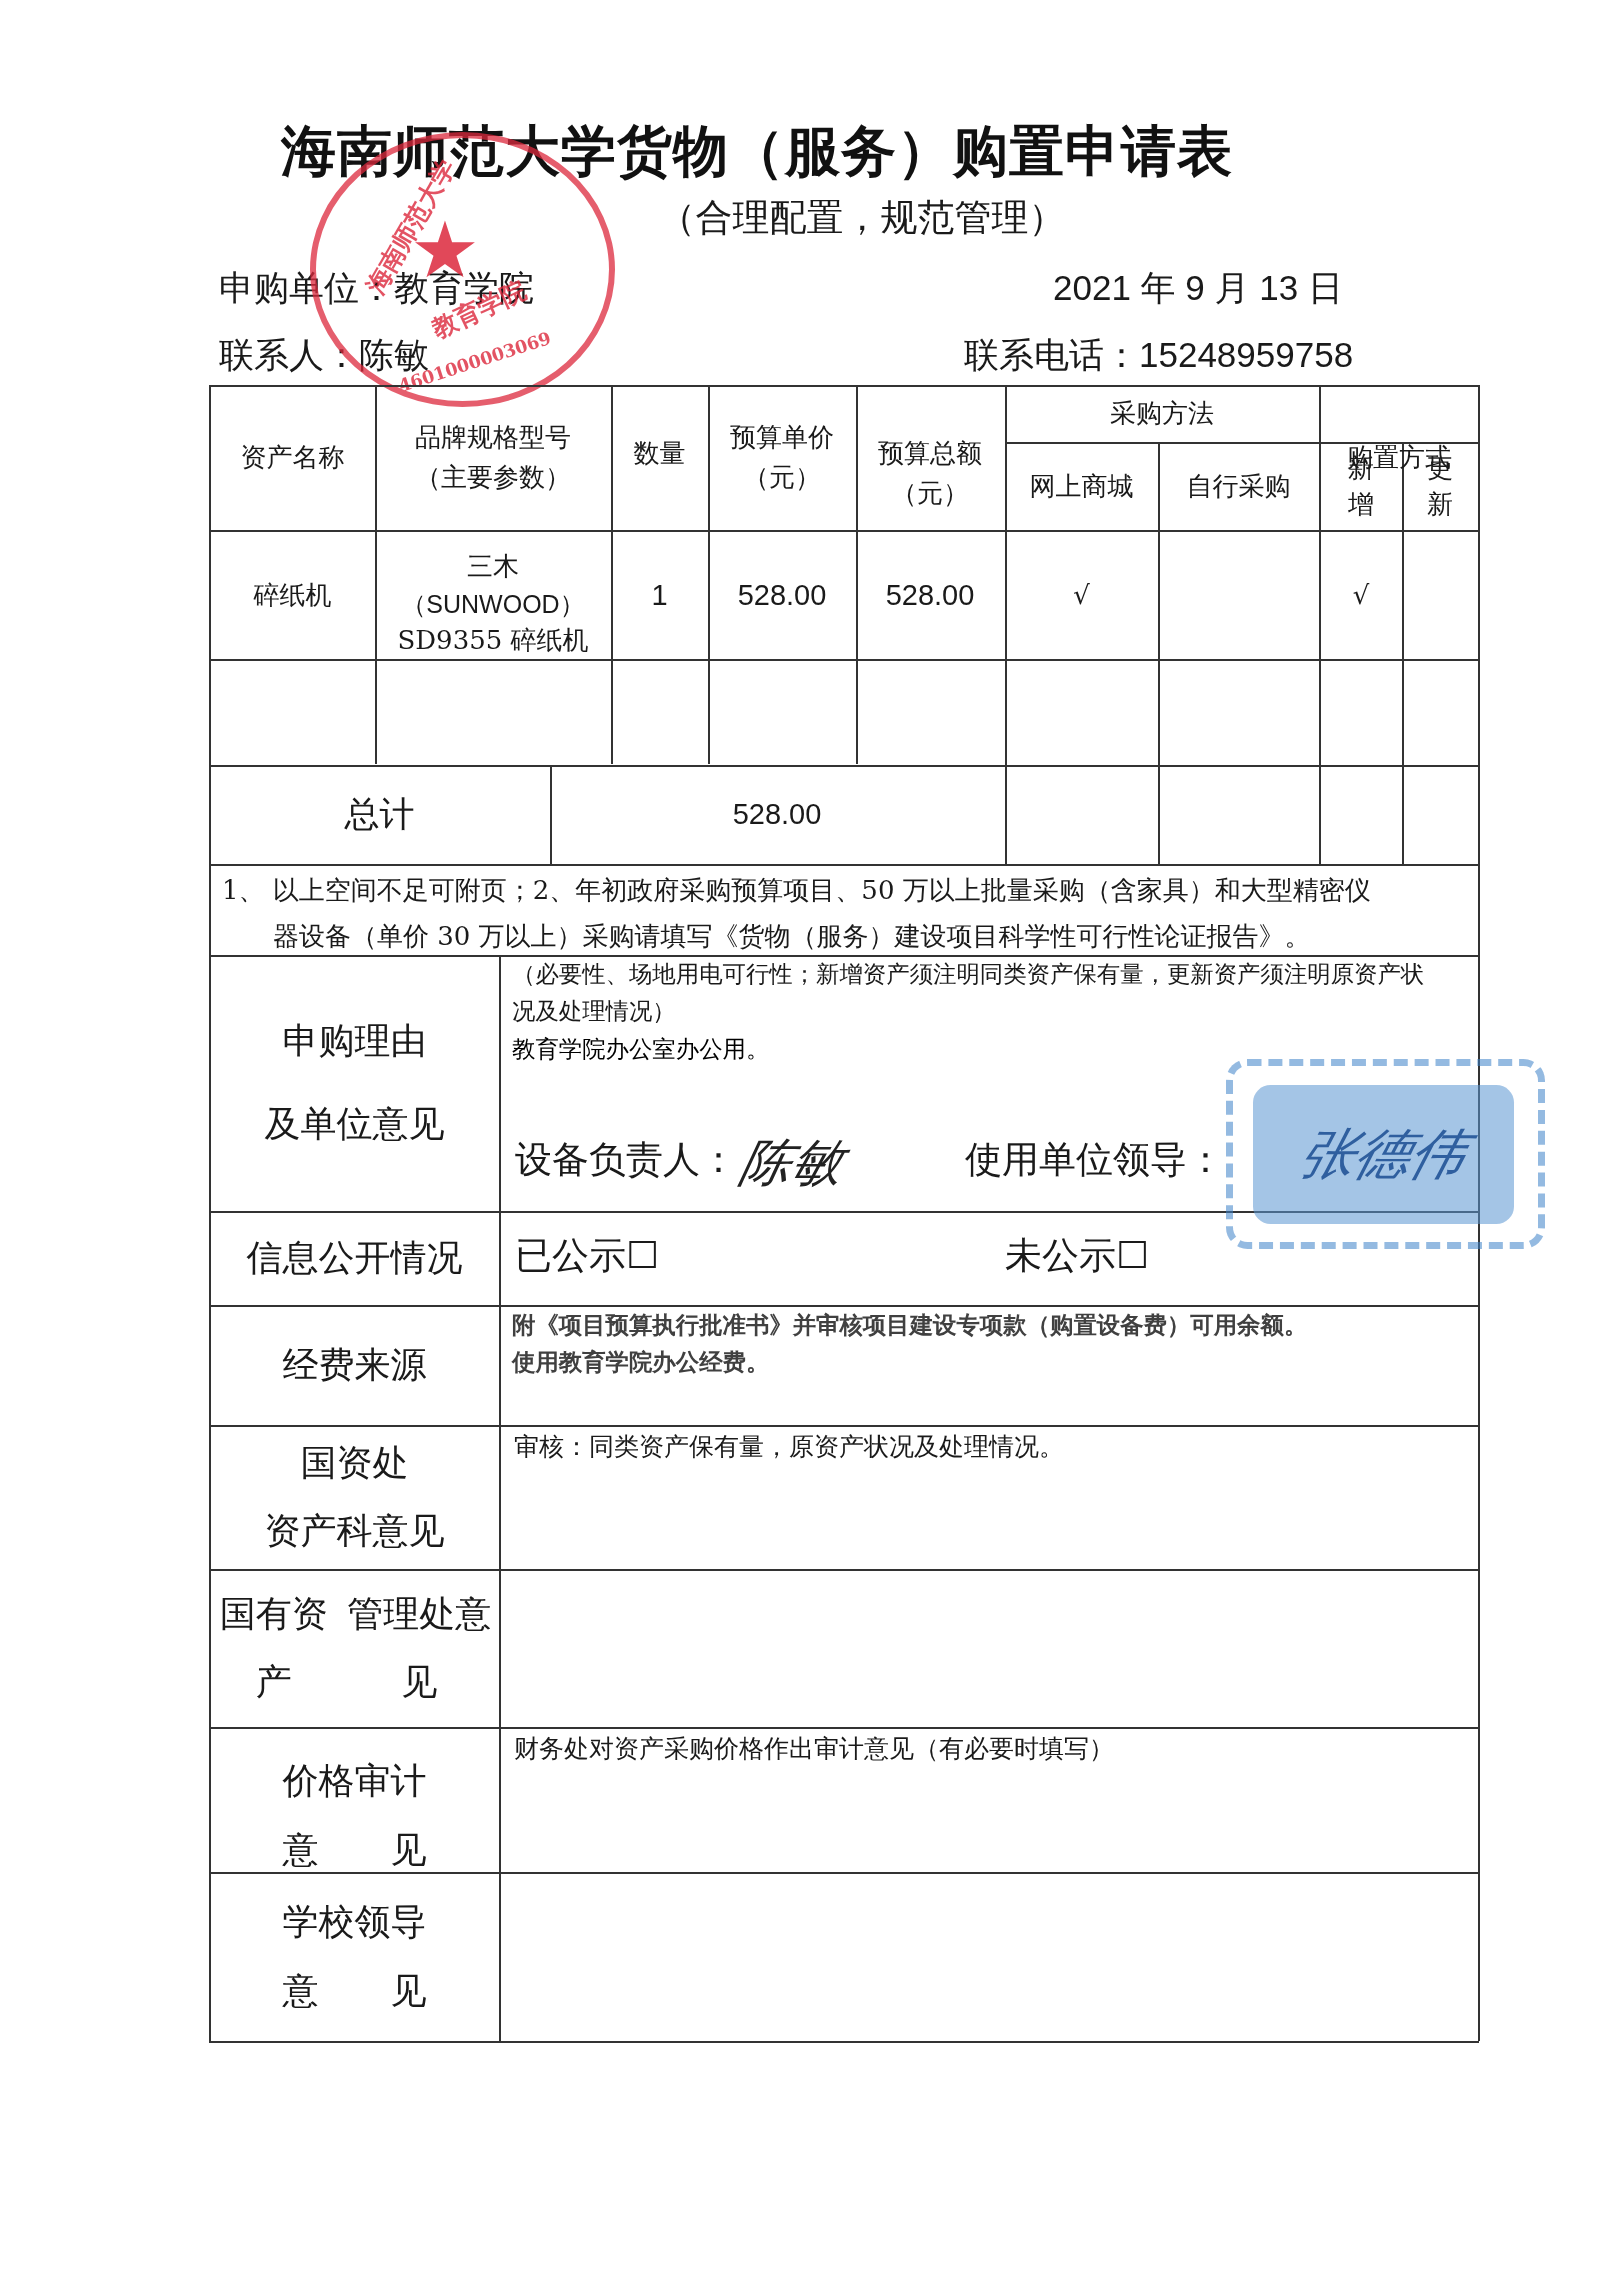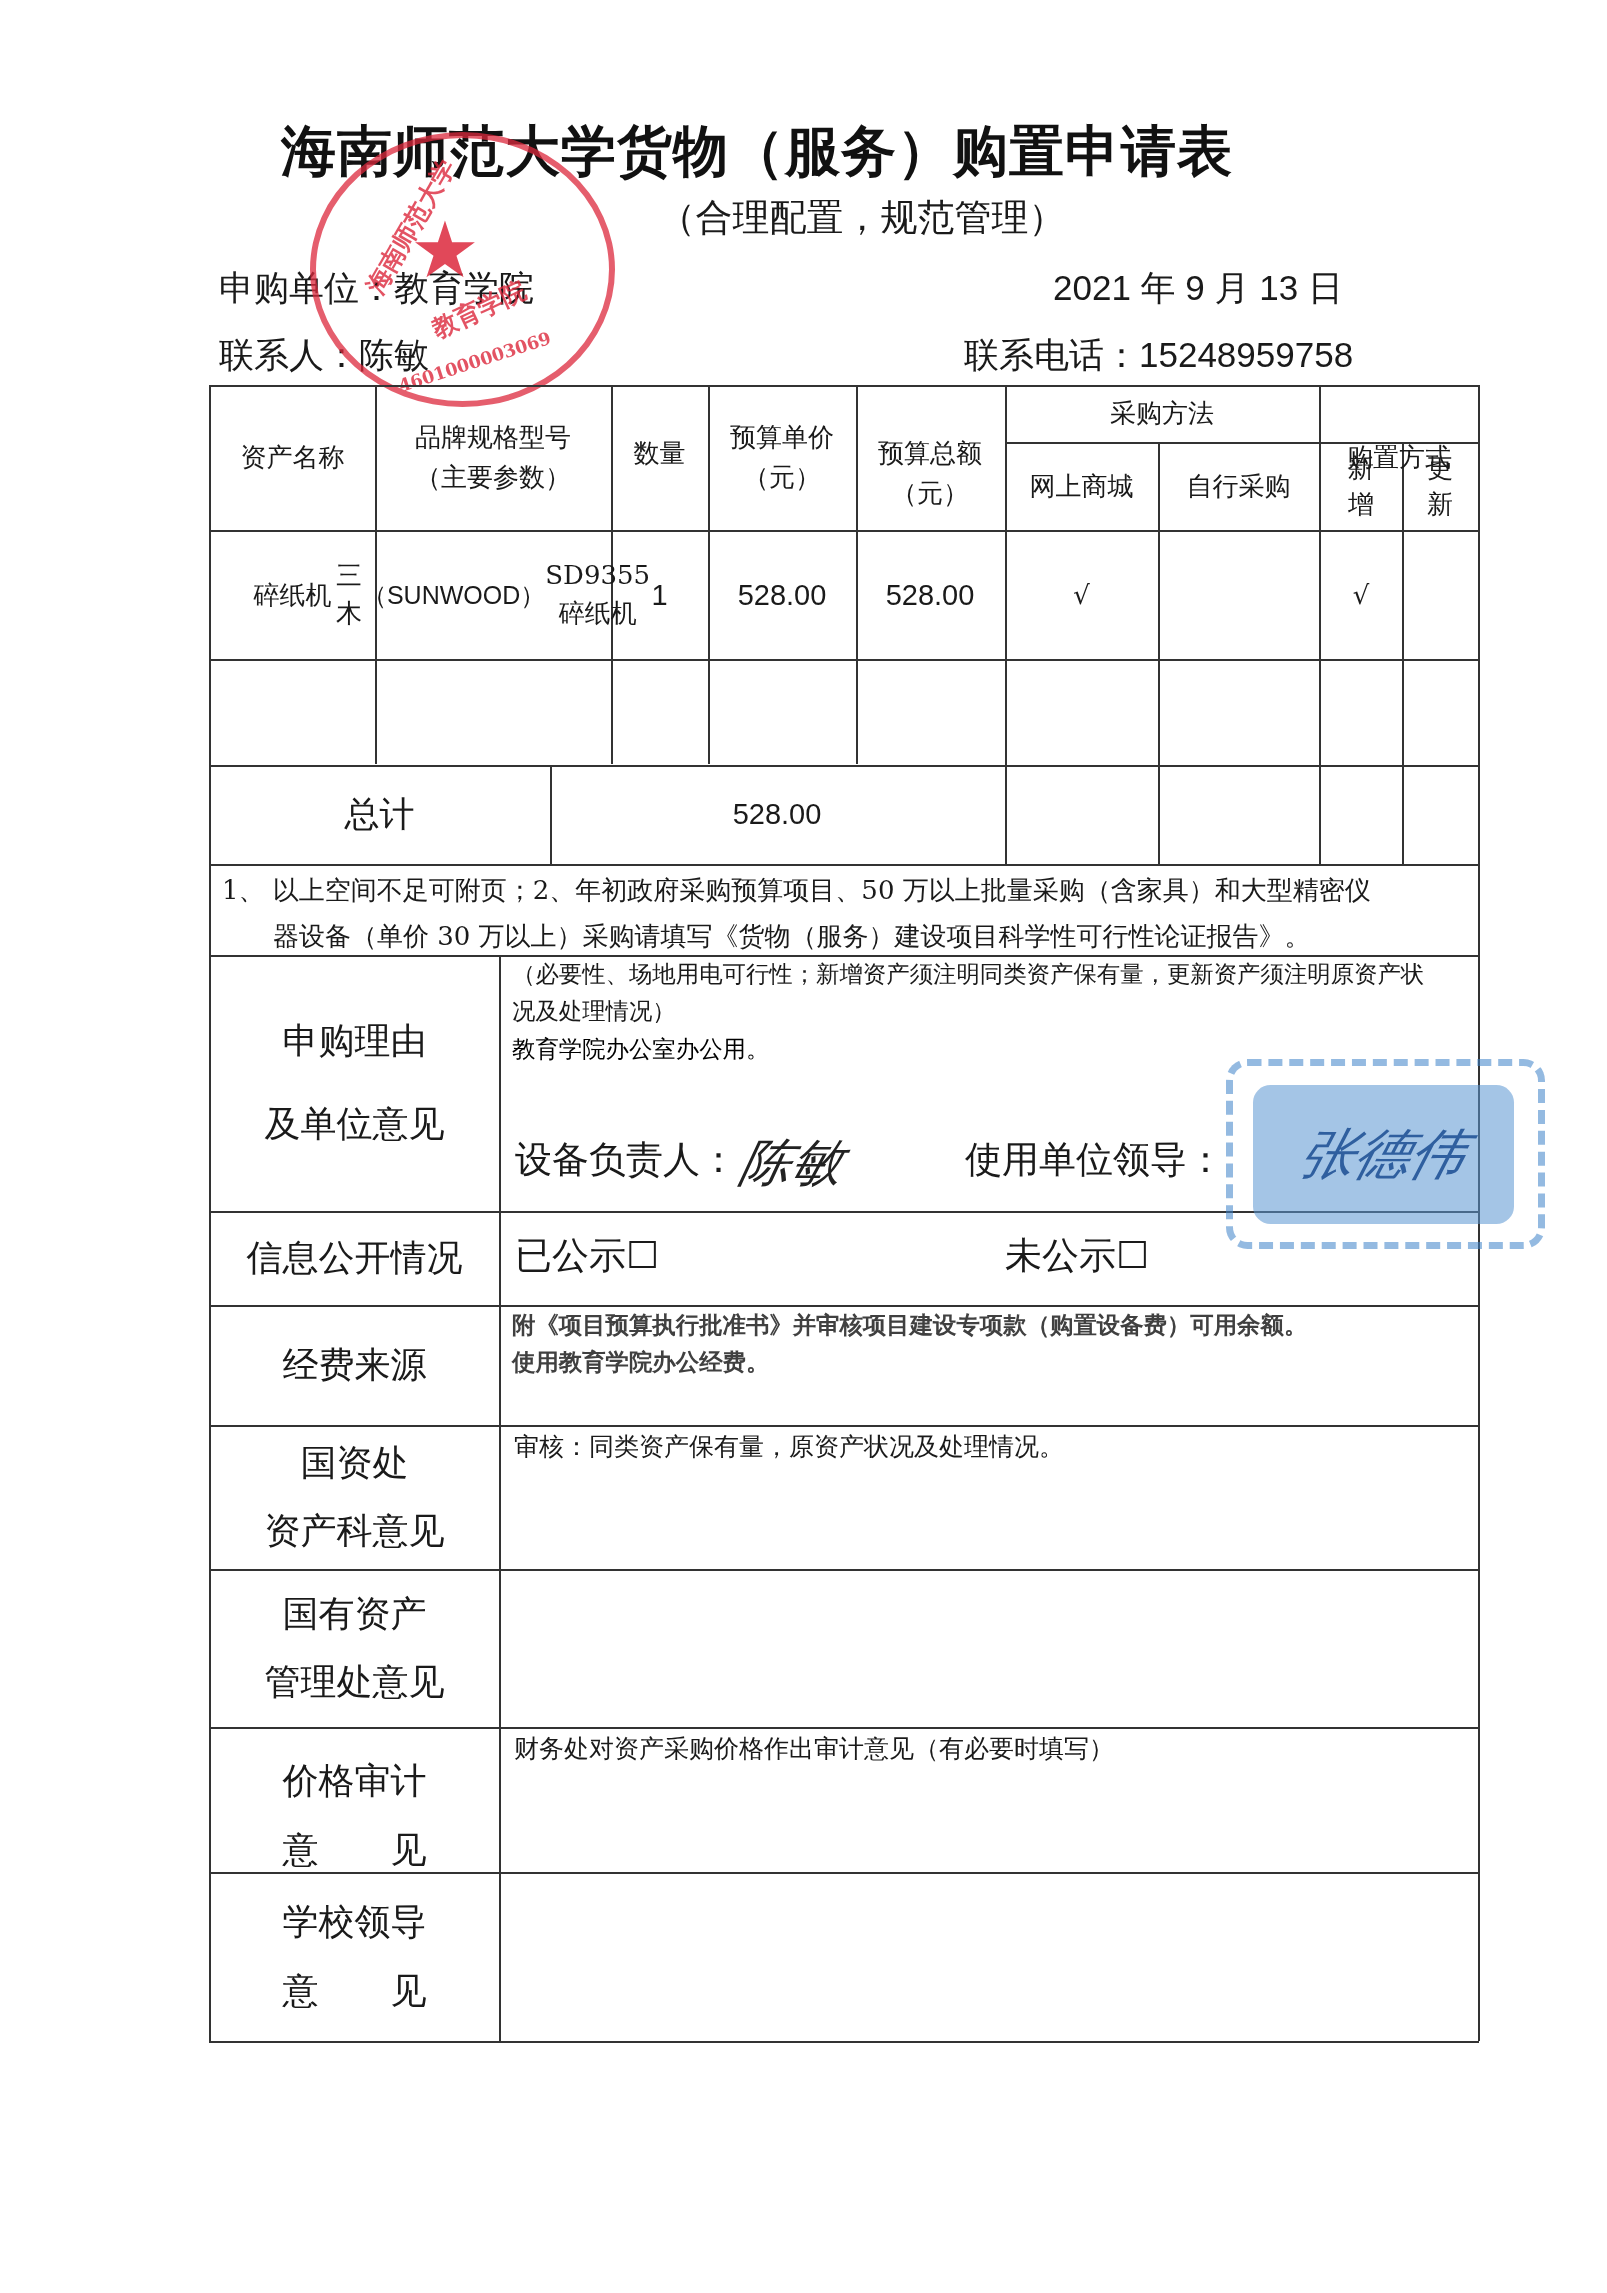--- a/index.html
+++ b/index.html
@@ -121,21 +121,21 @@
   <span>新</span>
   <span>增</span>
 </div>
 <div class="cell" style="left:1402px; top:442px; width:76px; height:88px; flex-direction:column; line-height:1.4;">
   <span>更</span>
   <span>新</span>
 </div>
 
 <div>
   <div class="cell" style="left:209px; top:530px; width:167px; height:130px;">碎纸机</div>
-  <div class="cell" style="left:375px; top:530px; width:236px; height:130px; flex-direction:row; line-height:1.45;">
+  <div class="cell" style="left:375px; top:530px; width:236px; height:130px; flex-direction:column; line-height:1.45;justify-content:flex-end;">
     <span>三木</span>
     <span class="num" style="font-size:25px;">（SUNWOOD）</span>
     <span>SD9355  碎纸机</span>
   </div>
   <div class="cell num" style="left:611px; top:530px; width:97px; height:130px;">1</div>
   <div class="cell num" style="left:708px; top:530px; width:148px; height:130px;">528.00</div>
   <div class="cell num" style="left:856px; top:530px; width:148px; height:130px;">528.00</div>
   <div class="cell" style="left:1005px; top:530px; width:153px; height:130px;">√</div>
   <div class="cell" style="left:1158px; top:530px; width:161px; height:130px;"></div>
   <div class="cell" style="left:1319px; top:530px; width:84px; height:130px;">√</div>
@@ -189,21 +189,21 @@
   <div>附《项目预算执行批准书》并审核项目建设专项款（购置设备费）可用余额。</div>
   <div>使用教育学院办公经费。</div>
 </div>
 
 <div class="cell label-big" style="left:209px; top:1425px; width:291px; height:144px; flex-direction:column;">
   <span>国资处</span>
   <span>资产科意见</span>
 </div>
 <div class="content" style="left:514px; top:1427px; width:961px; font-size:25px;">审核：同类资产保有量，原资产状况及处理情况。</div>
 
-<div class="cell label-big" style="left:209px; top:1569px; width:291px; height:158px; flex-direction:column;text-align:right;">
+<div class="cell label-big" style="left:209px; top:1569px; width:291px; height:158px; flex-direction:row;">
   <span>国有资产</span>
   <span>管理处意见</span>
 </div>
 <div class="content" style="left:514px; top:1572px; width:961px; height:146px;"></div>
 
 <div class="cell label-big" style="left:209px; top:1727px; width:291px; height:145px; flex-direction:column;margin-top:16px;">
   <span>价格审计</span>
   <span style="white-space:pre;">意　　见</span>
 </div>
 <div class="content" style="left:514px; top:1729px; width:961px; font-size:25px;">财务处对资产采购价格作出审计意见（有必要时填写）</div>

